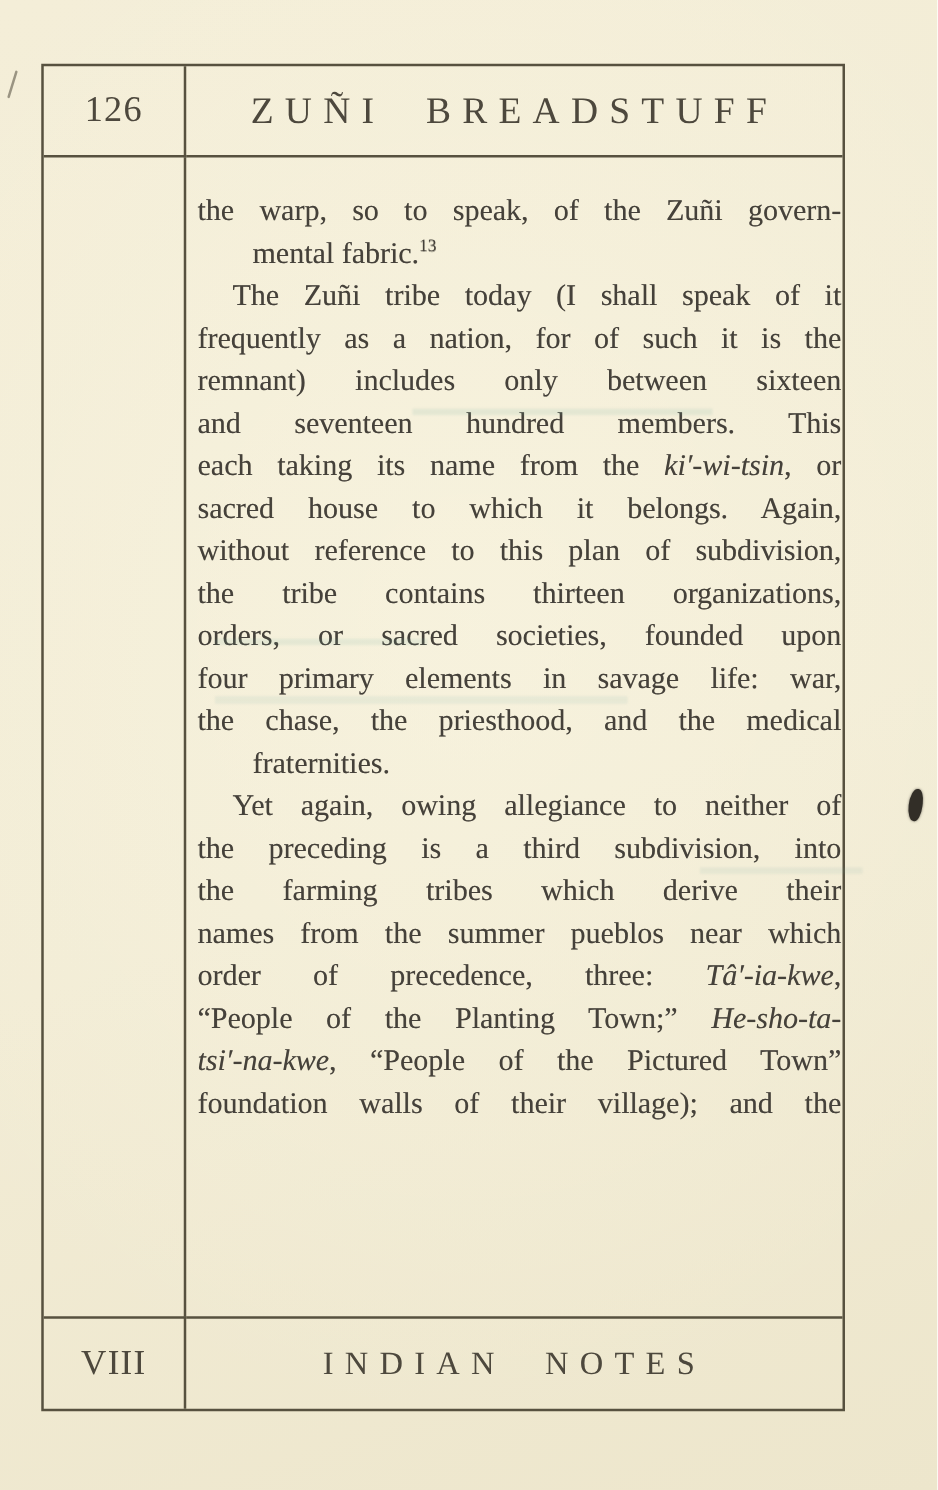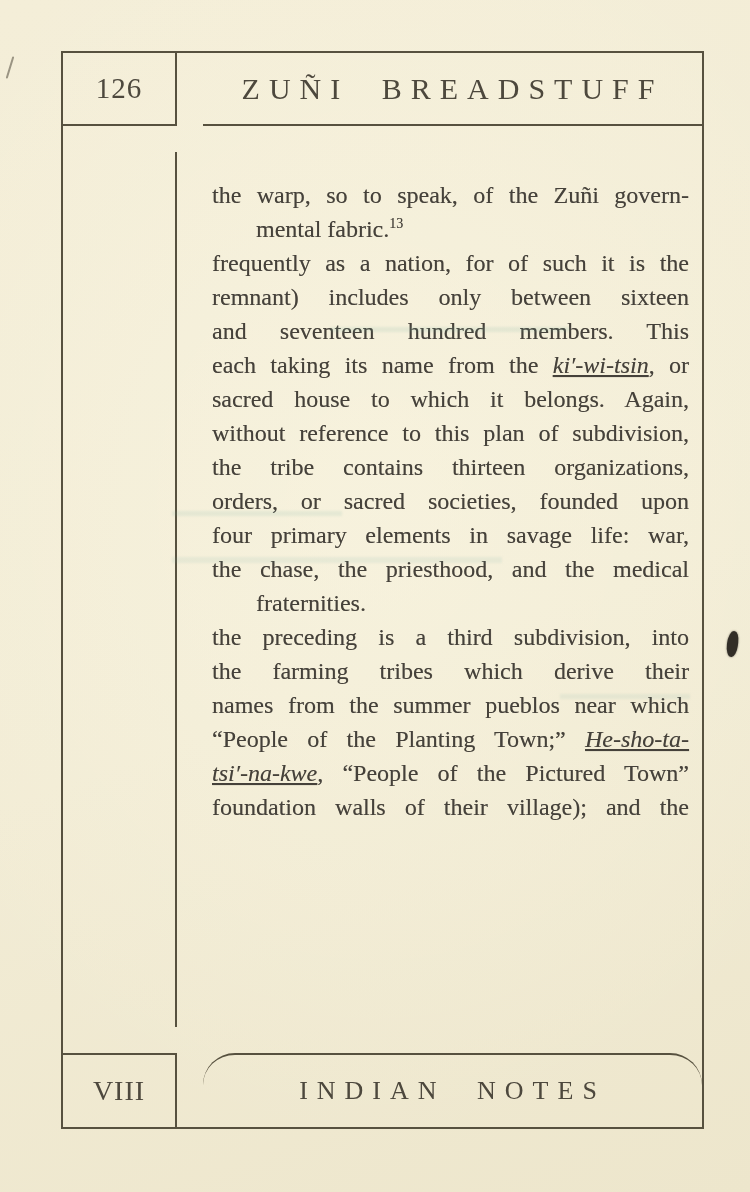--- a/index.html
+++ b/index.html
@@ -9,58 +9,57 @@
     height: 1192px;
     overflow: hidden;
     background:
       radial-gradient(ellipse 120% 90% at 50% 42%, rgba(255,252,235,0.35) 0%, rgba(0,0,0,0) 60%),
       linear-gradient(160deg, #f4eed8 0%, #f2ecd5 55%, #ede6cc 100%);
     font-family: "Liberation Serif", "DejaVu Serif", serif;
     color: #45413a;
   }
   .frame {
     position: absolute;
-    left: 61px; top: 51px;
+    left: 33px; top: 51px;
     width: 639px; height: 1074px;
     border: 2px solid #57513f;
     display: grid;
     grid-template-columns: 114px 1fr;
     grid-template-rows: 73px 1fr 74px;
-    gap: 26px;
   }
   .cell { box-sizing: border-box; }
   .rule-right  { border-right: 2px solid #57513f; }
   .rule-bottom { border-bottom: 2px solid #57513f; }
   .rule-top    { border-top: 2px solid #57513f; }
   .folio {
     display: flex; align-items: center; justify-content: center;
     font-size: 29px; letter-spacing: 1px; color: #4d483d;
   }
   .running-head {
     display: flex; align-items: center; justify-content: center;
     font-size: 30px; letter-spacing: 9px; word-spacing: 16px;
     color: #4d483d; white-space: nowrap;
   }
   .series-foot {
     display: flex; align-items: center; justify-content: center;
     font-size: 26px; letter-spacing: 9px; word-spacing: 16px;
-    color: #4d483d; white-space: nowrap; border-radius: 32px;
+    color: #4d483d; white-space: nowrap;
   }
   .footer-folio { font-size: 28px; }
   .text-cell {
-    padding: 26px 13px 0 9px;
+    padding: 26px 1px 0 9px;
     font-size: 24px;
     line-height: 34px;
     color: #45413a;
     text-shadow: 0.2px 0.2px 0.4px rgba(69,65,58,0.45);
   }
   .line { text-align: justify; text-align-last: justify; white-space: normal; }
   .line.para-end { text-align-last: left; margin-left: 44px; }
   .line.indent { text-indent: 28px; }
-  .line i { font-style: italic; text-decoration: underline; }
+  .line i { font-style: italic; }
   .line sup { font-size: 0.58em; vertical-align: super; line-height: 0; }
   
   .ink-mark {
     position: absolute; left: 727px; top: 631px;
     width: 11px; height: 26px;
     background: #322e27;
     border-radius: 55% 45% 50% 50%;
     transform: rotate(7deg);
     box-shadow: 0 0 2px rgba(50,46,39,0.7);
   }
@@ -86,34 +85,37 @@
 
     <div class="cell folio rule-right rule-bottom">126</div>
 
     <div class="cell running-head rule-bottom">ZUÑI BREADSTUFF</div>
 
     <div class="cell rule-right"></div>
 
     <div class="cell text-cell" id="body-text">
         <div class="line"><span>the warp, so to speak, of the Zuñi govern-</span></div>
         <div class="line para-end"><span>mental fabric.</span><sup>13</sup></div>
+        <div class="line indent"><span>The Zuñi tribe today (I shall speak of it</span></div>
         <div class="line"><span>frequently as a nation, for of such it is the</span></div>
         <div class="line"><span>remnant) includes only between sixteen</span></div>
         <div class="line"><span>and seventeen hundred members. This</span></div>
         <div class="line"><span>each taking its name from the </span><i>ki′-wi-tsin</i><span>, or</span></div>
         <div class="line"><span>sacred house to which it belongs. Again,</span></div>
         <div class="line"><span>without reference to this plan of subdivision,</span></div>
         <div class="line"><span>the tribe contains thirteen organizations,</span></div>
         <div class="line"><span>orders, or sacred societies, founded upon</span></div>
         <div class="line"><span>four primary elements in savage life: war,</span></div>
         <div class="line"><span>the chase, the priesthood, and the medical</span></div>
         <div class="line para-end"><span>fraternities.</span></div>
+        <div class="line indent"><span>Yet again, owing allegiance to neither of</span></div>
         <div class="line"><span>the preceding is a third subdivision, into</span></div>
         <div class="line"><span>the farming tribes which derive their</span></div>
         <div class="line"><span>names from the summer pueblos near which</span></div>
+        <div class="line"><span>order of precedence, three: </span><i>Tâ′-ia-kwe</i><span>,</span></div>
         <div class="line"><span>“People of the Planting Town;” </span><i>He-sho-ta-</i></div>
         <div class="line"><i>tsi′-na-kwe</i><span>, “People of the Pictured Town”</span></div>
         <div class="line"><span>foundation walls of their village); and the</span></div>
       </div>
 
     <div class="cell folio footer-folio rule-right rule-top">VIII</div>
 
     <div class="cell series-foot rule-top">INDIAN NOTES</div>
 
   </div>

